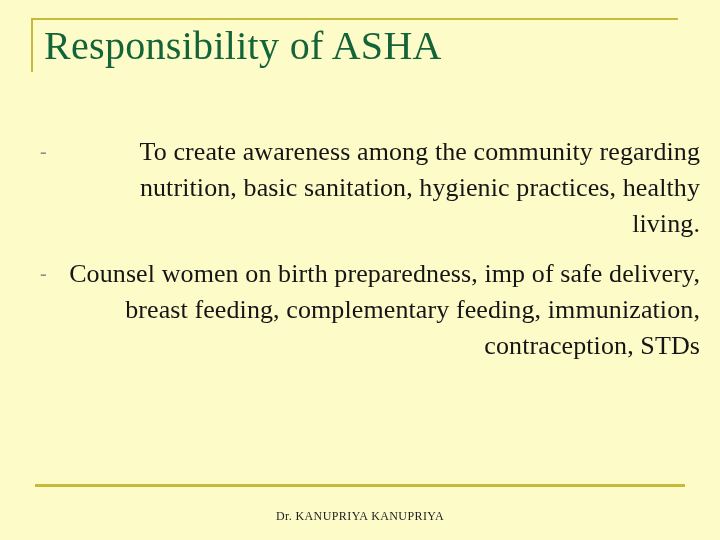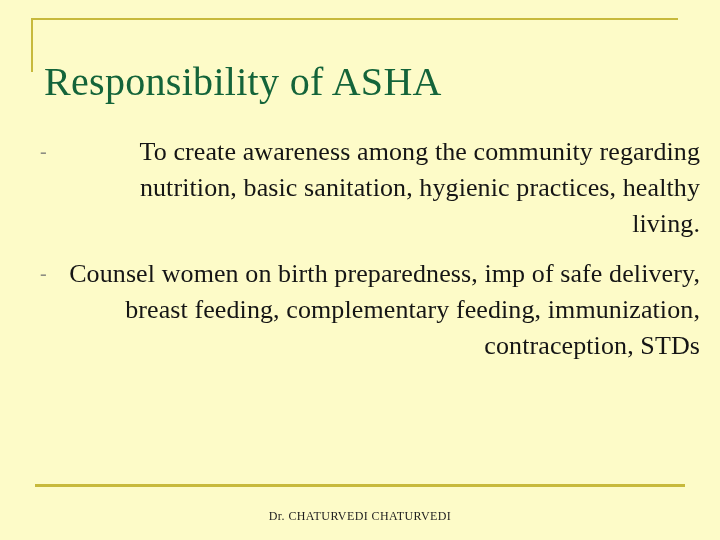--- a/index.html
+++ b/index.html
@@ -41,21 +41,20 @@
   .slide-title {
     position: absolute;
     left: 44px;
     top: 22px;
     width: 620px;
     font-size: 40px;
     line-height: 48px;
     color: #14643a;
     letter-spacing: 0.3px;
     white-space: nowrap;
-    margin-top: 36px;
   }
 
   
   .body-block {
     position: absolute;
     left: 40px;
     top: 134px;
     width: 660px;
   }
   .bullet-row {
@@ -120,15 +119,15 @@
     </div>
 
     <div class="bullet-row">
       <span class="bullet-marker">-</span>
       <span class="bullet-text">Counsel women on birth preparedness, imp of safe delivery, breast feeding, complementary feeding, immunization, contraception, STDs</span>
     </div>
 
   </div>
 
   <div class="footer-rule"></div>
-  <div class="footer-text">Dr. CHATURVEDI CHATURVEDI</div>
+  <div class="footer-text">Dr. KANUPRIYA KANUPRIYA</div>
 
 </div>
 
 </body></html>

